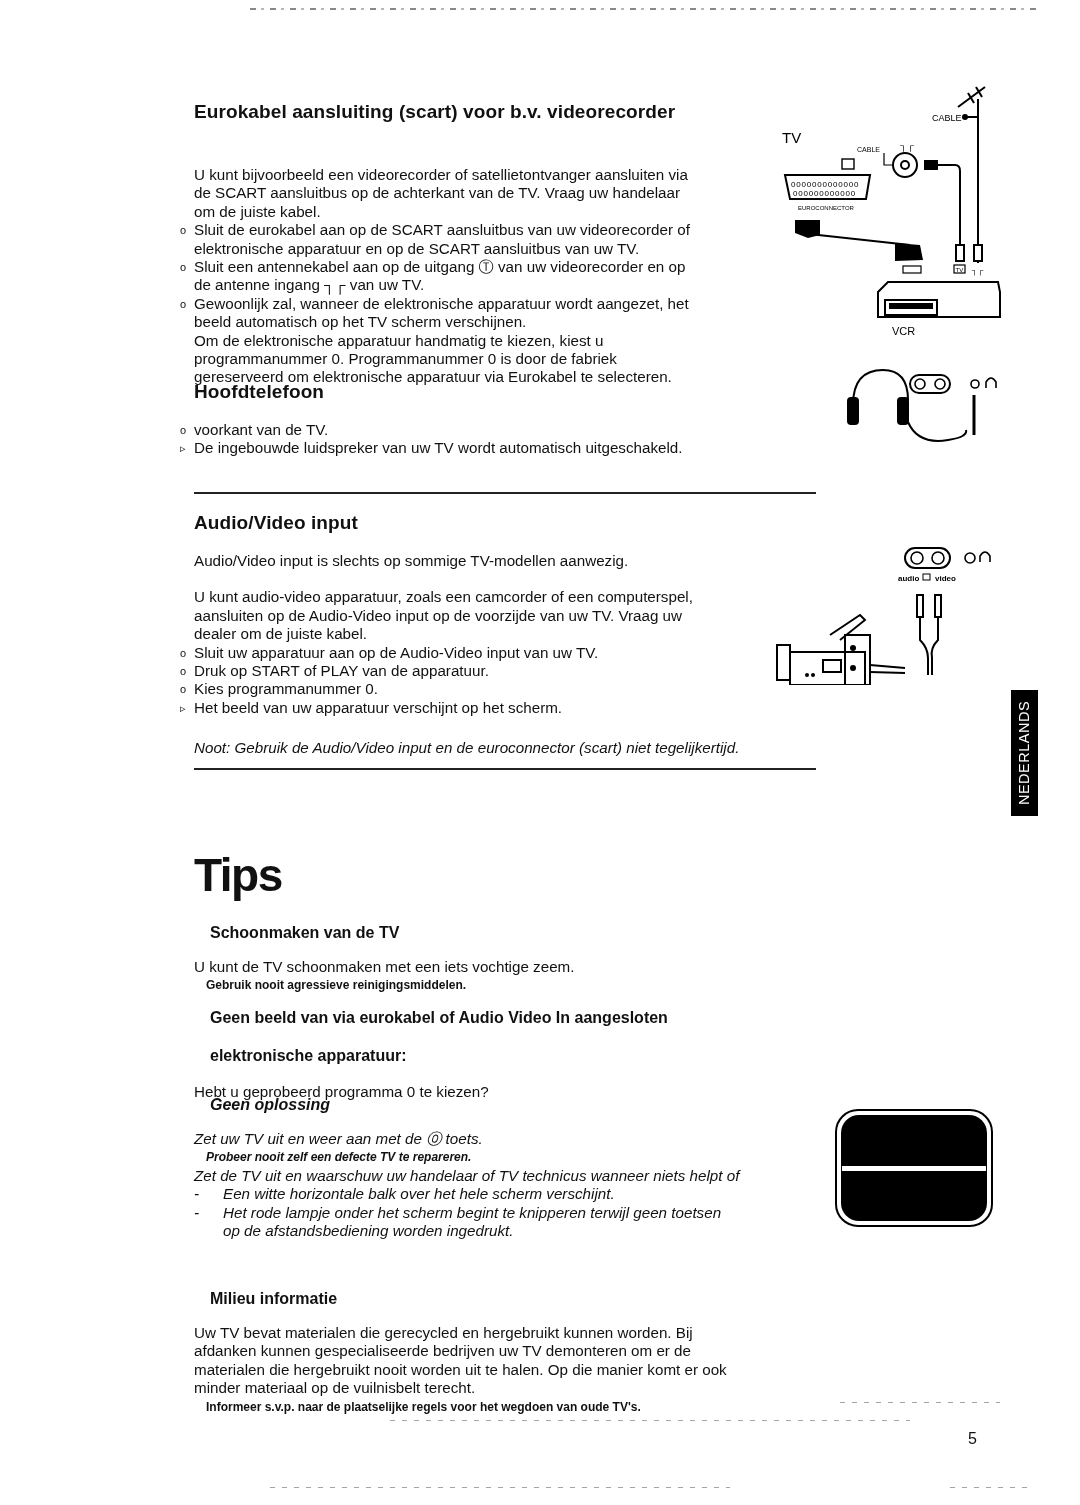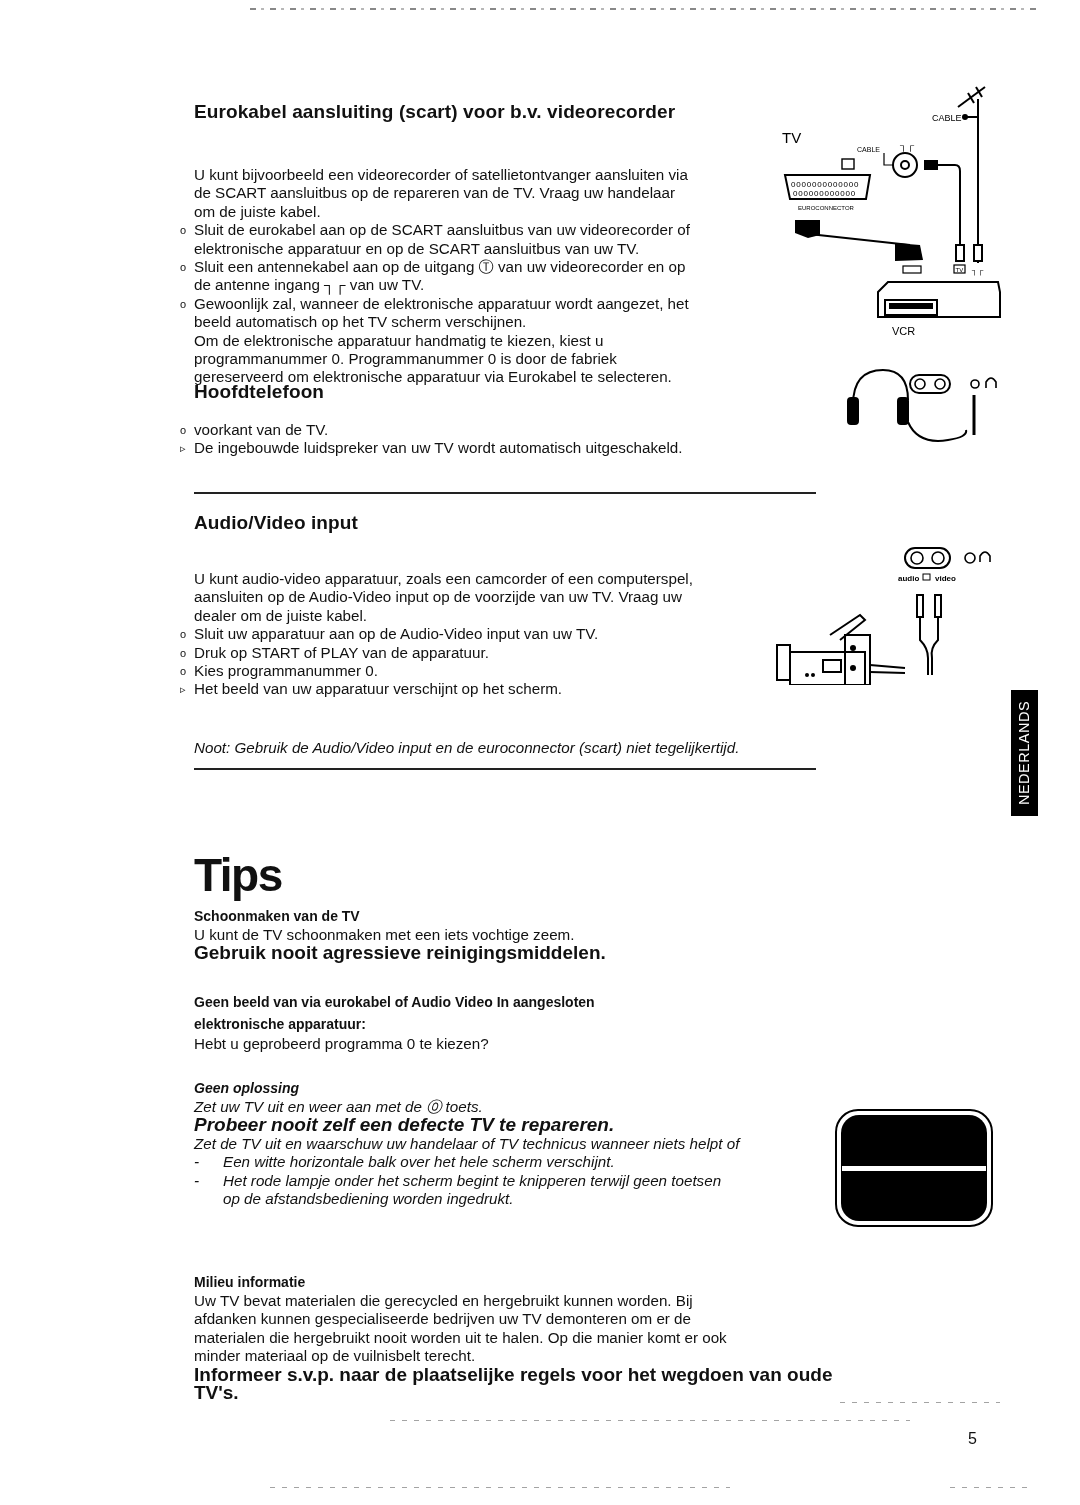--- a/index.html
+++ b/index.html
@@ -8,40 +8,40 @@
   .abs { position:absolute; }
   .scan-top { left:250px; top:8px; width:790px; height:2px;
               background: repeating-linear-gradient(90deg,#555 0 6px,transparent 6px 11px,#999 11px 14px,transparent 14px 20px); opacity:.7; }
   .scan-bot { height:1px; background: repeating-linear-gradient(90deg,#666 0 5px,transparent 5px 12px); opacity:.6; }
   h2 { font-size:19px; font-weight:bold; margin:0; letter-spacing:0.1px; }
   .p { font-size:15.2px; line-height:18.4px; margin:0; }
   .item { position:relative; padding-left:0; }
   .item .mk { position:absolute; left:-14px; top:0; font-size:11px; line-height:18.4px; }
   .rule { height:2px; background:#222; }
   .tips-title { font-size:46px; font-weight:bold; letter-spacing:-1.5px; }
-  h3 { font-size:14px; font-weight:bold; margin:0; line-height:19px; }
-  .bold { font-weight:bold; font-size:19px; }
+  h3 { font-size:16px; font-weight:bold; margin:16px; line-height:19px; }
+  .bold { font-weight:bold; font-size:12px;margin-left:12px; }
   .dash-item { position:relative; padding-left:29px; }
   .dash-item .dm { position:absolute; left:0; top:0; }
   .side-tab { left:1011px; top:690px; width:27px; height:126px; background:#000; color:#fff;
               display:flex; align-items:center; justify-content:center; }
   .side-tab span { transform:rotate(-90deg); white-space:nowrap; font-size:14.5px; letter-spacing:0.5px; }
   .page-num { left:968px; top:1430px; font-size:16px; }
   svg text { font-family:"Liberation Sans", sans-serif; }
 </style>
 </head>
 <body>
 
 <div class="abs scan-top"></div>
 
 <h2 class="abs" style="left:194px;top:89px;margin-top:12px;">Eurokabel aansluiting (scart) voor b.v. videorecorder</h2>
 
 <div class="abs" style="left:194px;top:130px;width:570px;margin-top:36px;">
   <p class="p">U kunt bijvoorbeeld een videorecorder of satellietontvanger aansluiten via</p>
-  <p class="p">de SCART aansluitbus op de repareren van de TV. Vraag uw handelaar</p>
+  <p class="p">de SCART aansluitbus op de achterkant van de TV. Vraag uw handelaar</p>
   <p class="p">om de juiste kabel.</p>
   <div class="item">
     <span class="mk">o</span>
     <p class="p">Sluit de eurokabel aan op de SCART aansluitbus van uw videorecorder of</p>
     <p class="p">elektronische apparatuur en op de SCART aansluitbus van uw TV.</p>
   </div>
   <div class="item">
     <span class="mk">o</span>
     <p class="p">Sluit een antennekabel aan op de uitgang Ⓣ van uw videorecorder en op</p>
     <p class="p">de antenne ingang ┐┌ van uw TV.</p>
@@ -132,20 +132,21 @@
   <circle cx="137" cy="24" r="4" fill="none" stroke="#000" stroke-width="1.6"></circle>
   <path d="M148 28 L148 22 Q153 14 158 22 L158 28" fill="none" stroke="#000" stroke-width="1.6"></path>
   <line x1="136" y1="35" x2="136" y2="75" stroke="#000" stroke-width="3"></line>
 </svg>
 
 <div class="abs rule" style="left:194px;top:492px;width:622px;"></div>
 
 <h2 class="abs" style="left:194px;top:512px;">Audio/Video input</h2>
 
 <div class="abs" style="left:194px;top:552px;width:580px;">
+  <p class="p">Audio/Video input is slechts op sommige TV-modellen aanwezig.</p>
   <div style="height:18px"></div>
   <p class="p">U kunt audio-video apparatuur, zoals een camcorder of een computerspel,</p>
   <p class="p">aansluiten op de Audio-Video input op de voorzijde van uw TV. Vraag uw</p>
   <p class="p">dealer om de juiste kabel.</p>
   <div class="item">
     <span class="mk">o</span>
     <p class="p">Sluit uw apparatuur aan op de Audio-Video input van uw TV.</p>
   </div>
   <div class="item">
     <span class="mk">o</span>

